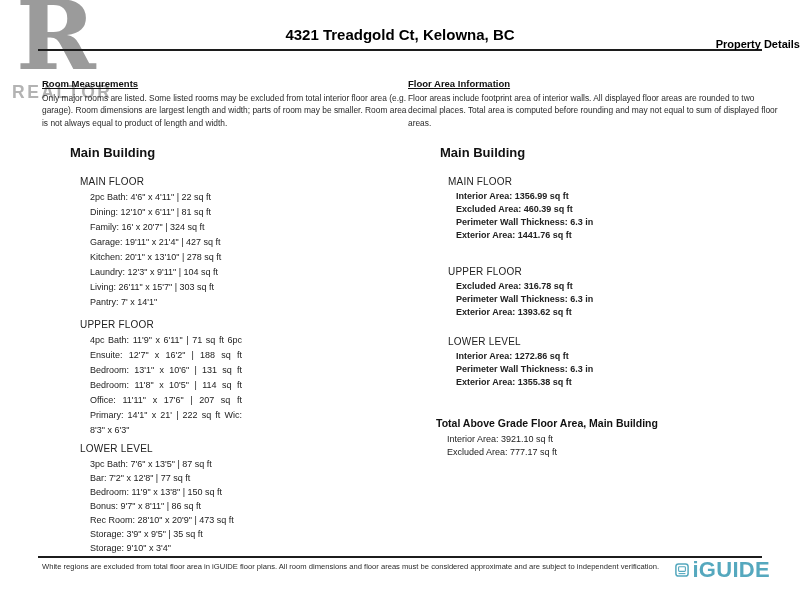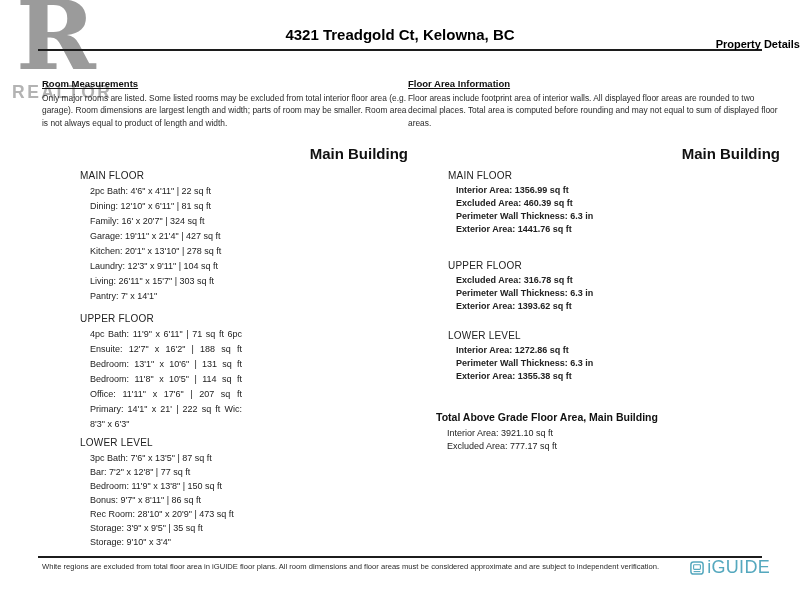--- a/index.html
+++ b/index.html
@@ -29,21 +29,21 @@
   .subtitle{
     position:absolute; left:0; right:0; top:38px; margin:0;
     text-align:right; font-size:11px; font-weight:bold; color:#000; z-index:1;
   }
   
   .col{position:absolute; top:78px; z-index:1;}
   .col-left{left:42px; width:366px;}
   .col-right{left:408px; width:372px;}
   .sec-heading{margin:0 0 3px 0; font-size:9.5px; font-weight:bold; color:#111;text-decoration:underline;}
   .desc{margin:0; font-size:8.4px; line-height:12.4px; color:#2a2a2a;}
-  .building{margin:16px 0 8px 28px; font-size:15px; font-weight:bold; color:#111;text-align:right;}
+  .building{margin:16px 0 16px 28px; font-size:13px; font-weight:bold; color:#111;}
   .floor-name{margin:2px 0 0 38px; font-size:10px; letter-spacing:.2px; color:#222;}
   .rooms{margin:3px 0 0 48px; width:200px; font-size:9px; line-height:15px; color:#222;}
   .rooms.justified{width:152px; text-align:justify;}
   .rooms--tight{line-height:14px;}
   .mt-upper{margin-top:9px;}
   .mt-lower{margin-top:5px;}
   .col-right .building{margin-left:32px;}
   .col-right .floor-name{margin-left:40px;}
   .stats{margin:3px 0 0 48px; font-size:9px; line-height:13px; color:#222;font-weight:bold;}
   .mt-floor2{margin-top:24px;}
@@ -55,21 +55,21 @@
   .disclaimer{
     position:absolute; left:42px; top:562px; width:640px;
     font-size:7.6px; color:#2a2a2a; z-index:1;
   }
   .brand{
     position:absolute; right:30px; top:557px; z-index:1;
     display:flex; align-items:center; gap:3px; color:#55a8be;
   }
   .brand svg{display:block;}
   .brand-text{
-    font-size:18px; letter-spacing:.3px; font-weight:normal; color:#55a8be;
+    font-size:22px; letter-spacing:.3px; font-weight:bold; color:#55a8be;
   }
 </style>
 </head>
 <body>
 
 <div class="page">
 
   <div class="watermark">
     <div class="wm-r">R</div>
     <div class="wm-word">REALTOR</div>

